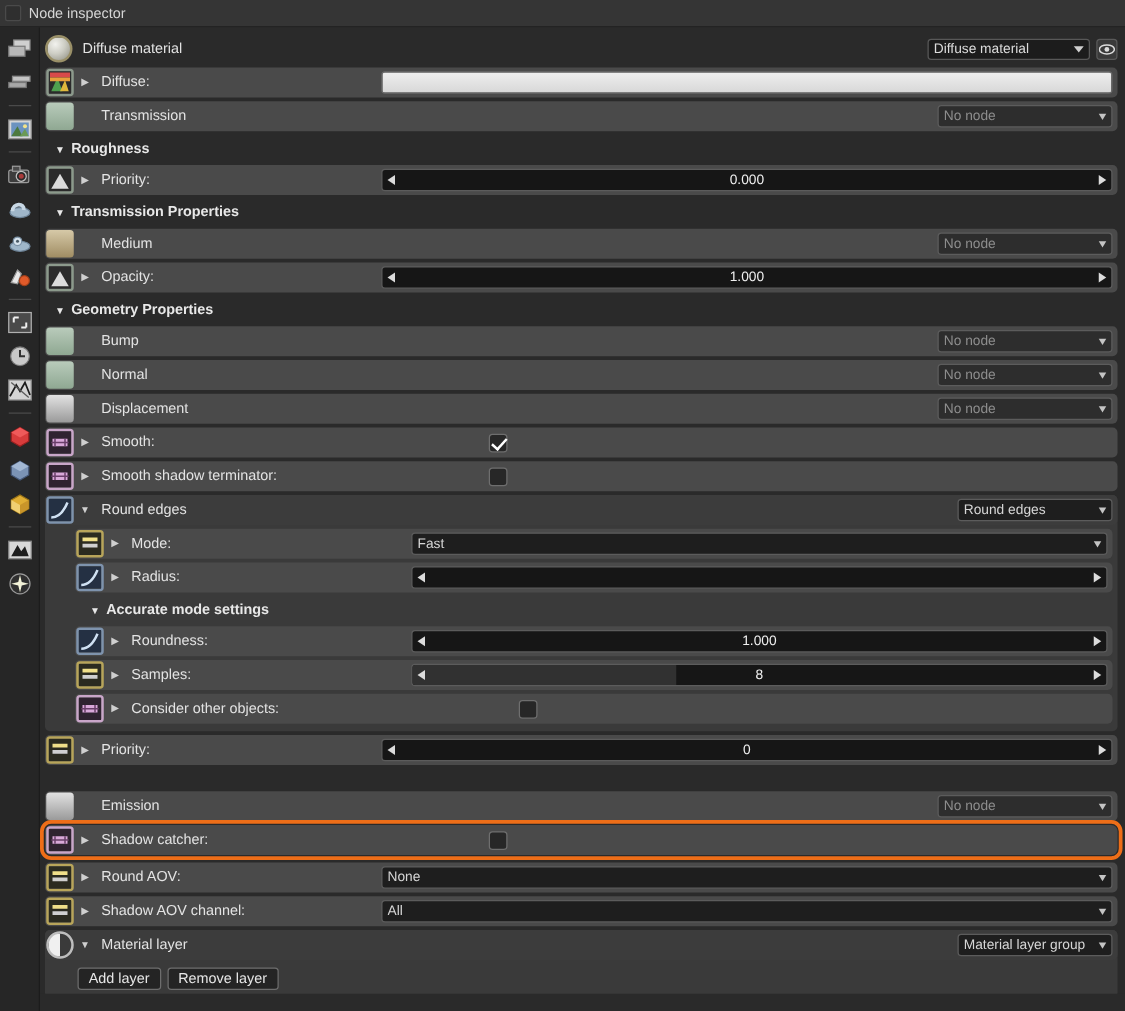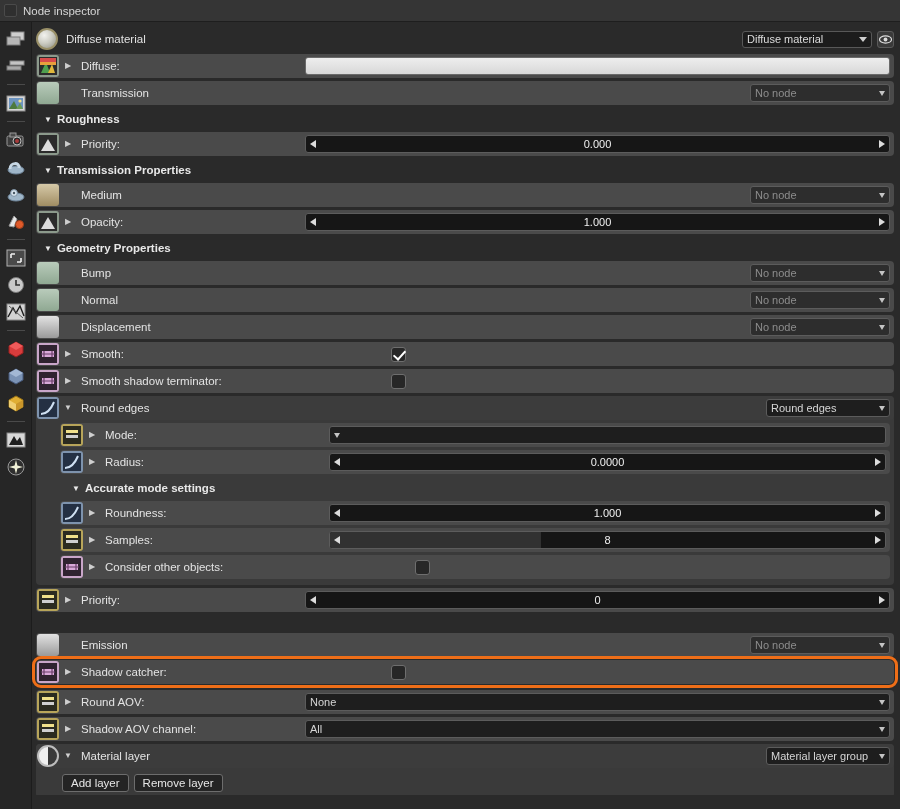--- a/index.html
+++ b/index.html
@@ -475,36 +475,36 @@
               <div class="sw gold">
                 <svg width="18" height="18">
                     <rect x="0" y="0" width="18" height="18" fill="#2b2b20"></rect>
                     <rect x="3" y="4" width="12" height="3" fill="#f0e08a"></rect>
                     <rect x="3" y="9" width="12" height="3" fill="#cfcfcf"></rect>
                   </svg>
               </div>
               <div class="exp">▶</div>
               <div class="lbl">Mode:</div>
               <div class="combo">
+                <span class="cap">Fast</span>
                 <span class="caret-sm"></span>
               </div>
             </div>
 
             <div class="row">
               <div class="sw blue">
                 <svg width="18" height="18">
                     <rect x="0" y="0" width="18" height="18" fill="#243043"></rect>
                     <path d="M2 15 Q10 15 15 3" stroke="#cfe0f2" stroke-width="2" fill="none"></path>
                   </svg>
               </div>
               <div class="exp">▶</div>
               <div class="lbl">Radius:</div>
               <div class="slider">
                 <span class="tri-l"></span>
-                <span class="val">0.0000</span>
                 <span class="tri-r"></span>
               </div>
             </div>
 
             <div class="section lv2" style="padding-left:12px">
               <span class="tri">▼</span>
               <span>Accurate mode settings</span>
             </div>
 
             <div class="row">

